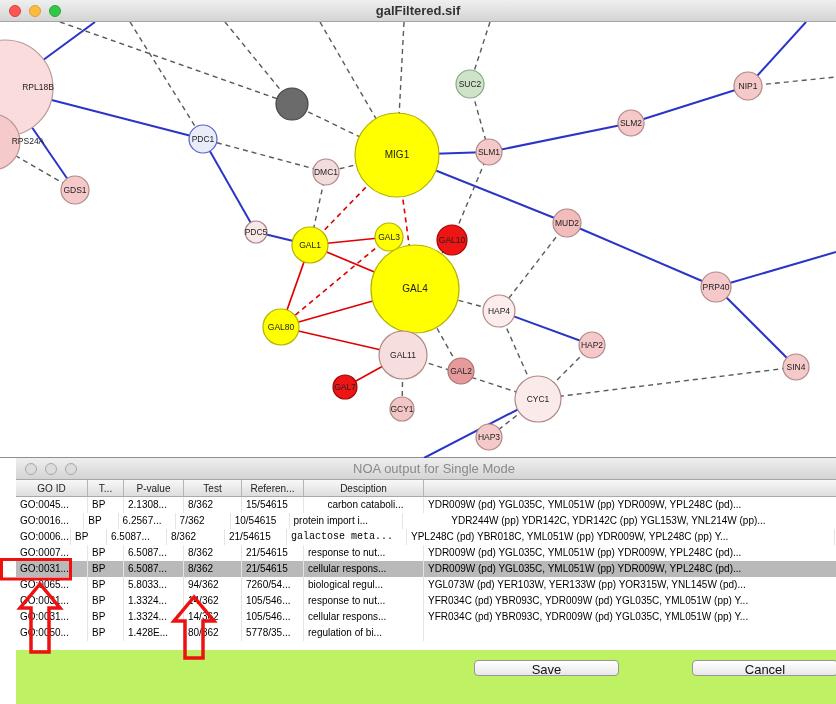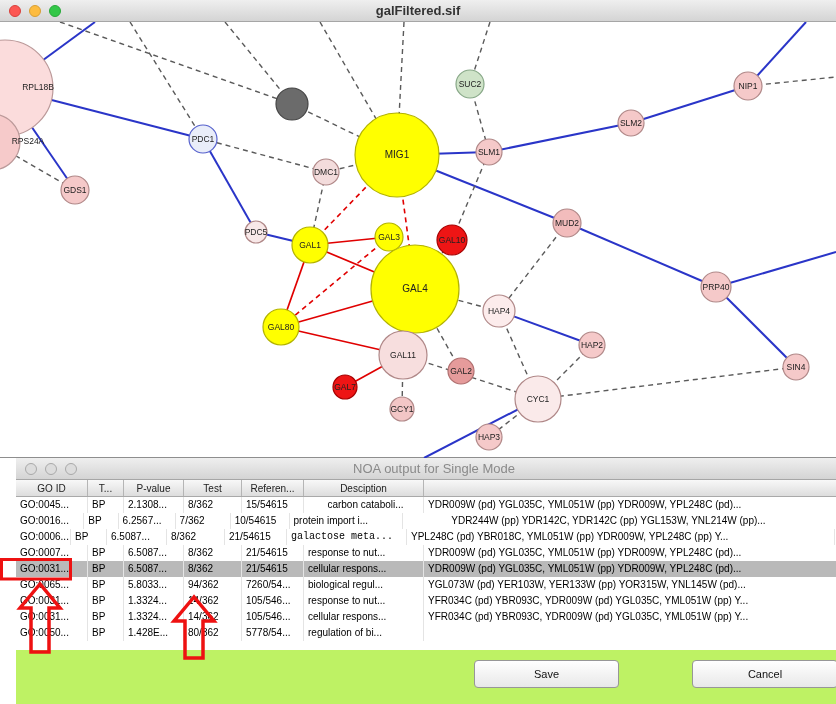--- a/index.html
+++ b/index.html
@@ -35,24 +35,24 @@
 
   
   #window-bottom{position:absolute;left:16px;top:458px;width:836px;height:246px;background:#bef264;}
   #table-wrap{position:absolute;left:0;top:22px;width:836px;height:170px;background:#fff;overflow:hidden;}
   #table-header{display:flex;height:17px;background:linear-gradient(#f8f8f8,#dddddd);border-bottom:1px solid #a9a9a9;font-size:10px;color:#222;box-sizing:border-box;}
   .hcell{display:flex;align-items:center;justify-content:center;border-right:1px solid #b5b5b5;box-sizing:border-box;white-space:nowrap;overflow:hidden;}
   .trow{display:flex;height:16px;background:#fff;}
   .trow.sel{background:#b9b9b9;}
   .tcell{font-size:10px;line-height:16px;padding-left:4px;box-sizing:border-box;white-space:nowrap;overflow:hidden;border-right:1px solid #e4e4e4;color:#000;}
   .btn{
-    position:absolute;height:28px;box-sizing:border-box;
+    position:absolute;height:16px;box-sizing:border-box;
     border:1px solid #979797;border-radius:4px;
     background:linear-gradient(#ffffff,#e8e8e8);
-    font-family:"Liberation Sans",sans-serif;font-size:11px;color:#111;
+    font-family:"Liberation Sans",sans-serif;font-size:13px;color:#111;
     text-align:center;line-height:18px;padding:0;
   }
   #save-button{left:458px;top:202px;width:145px;}
   #cancel-button{left:676px;top:202px;width:146px;}
 
   
   #annotation-overlay{position:absolute;left:0;top:0;width:836px;height:704px;pointer-events:none;z-index:20;}
 </style>
 </head>
 <body>
@@ -264,21 +264,21 @@
           <span class="tcell" style="width: 58px;">14/362</span>
           <span class="tcell" style="width: 62px;">105/546...</span>
           <span class="tcell" style="width: 120px;">cellular respons...</span>
           <span class="tcell" style="width: 428px;">YFR034C (pd) YBR093C, YDR009W (pd) YGL035C, YML051W (pp) Y...</span>
         </div>
         <div class="trow">
           <span class="tcell" style="width: 72px;">GO:0050...</span>
           <span class="tcell" style="width: 36px;">BP</span>
           <span class="tcell" style="width: 60px;">1.428E...</span>
           <span class="tcell" style="width: 58px;">80/362</span>
-          <span class="tcell" style="width: 62px;">5778/54...</span>
+          <span class="tcell" style="width: 62px;">5778/35...</span>
           <span class="tcell" style="width: 120px;">regulation of bi...</span>
         </div>
       </div>
   </div>
 
   <button id="save-button" class="btn">Save</button>
   <button id="cancel-button" class="btn">Cancel</button>
 </div>
 
 <svg id="annotation-overlay">

